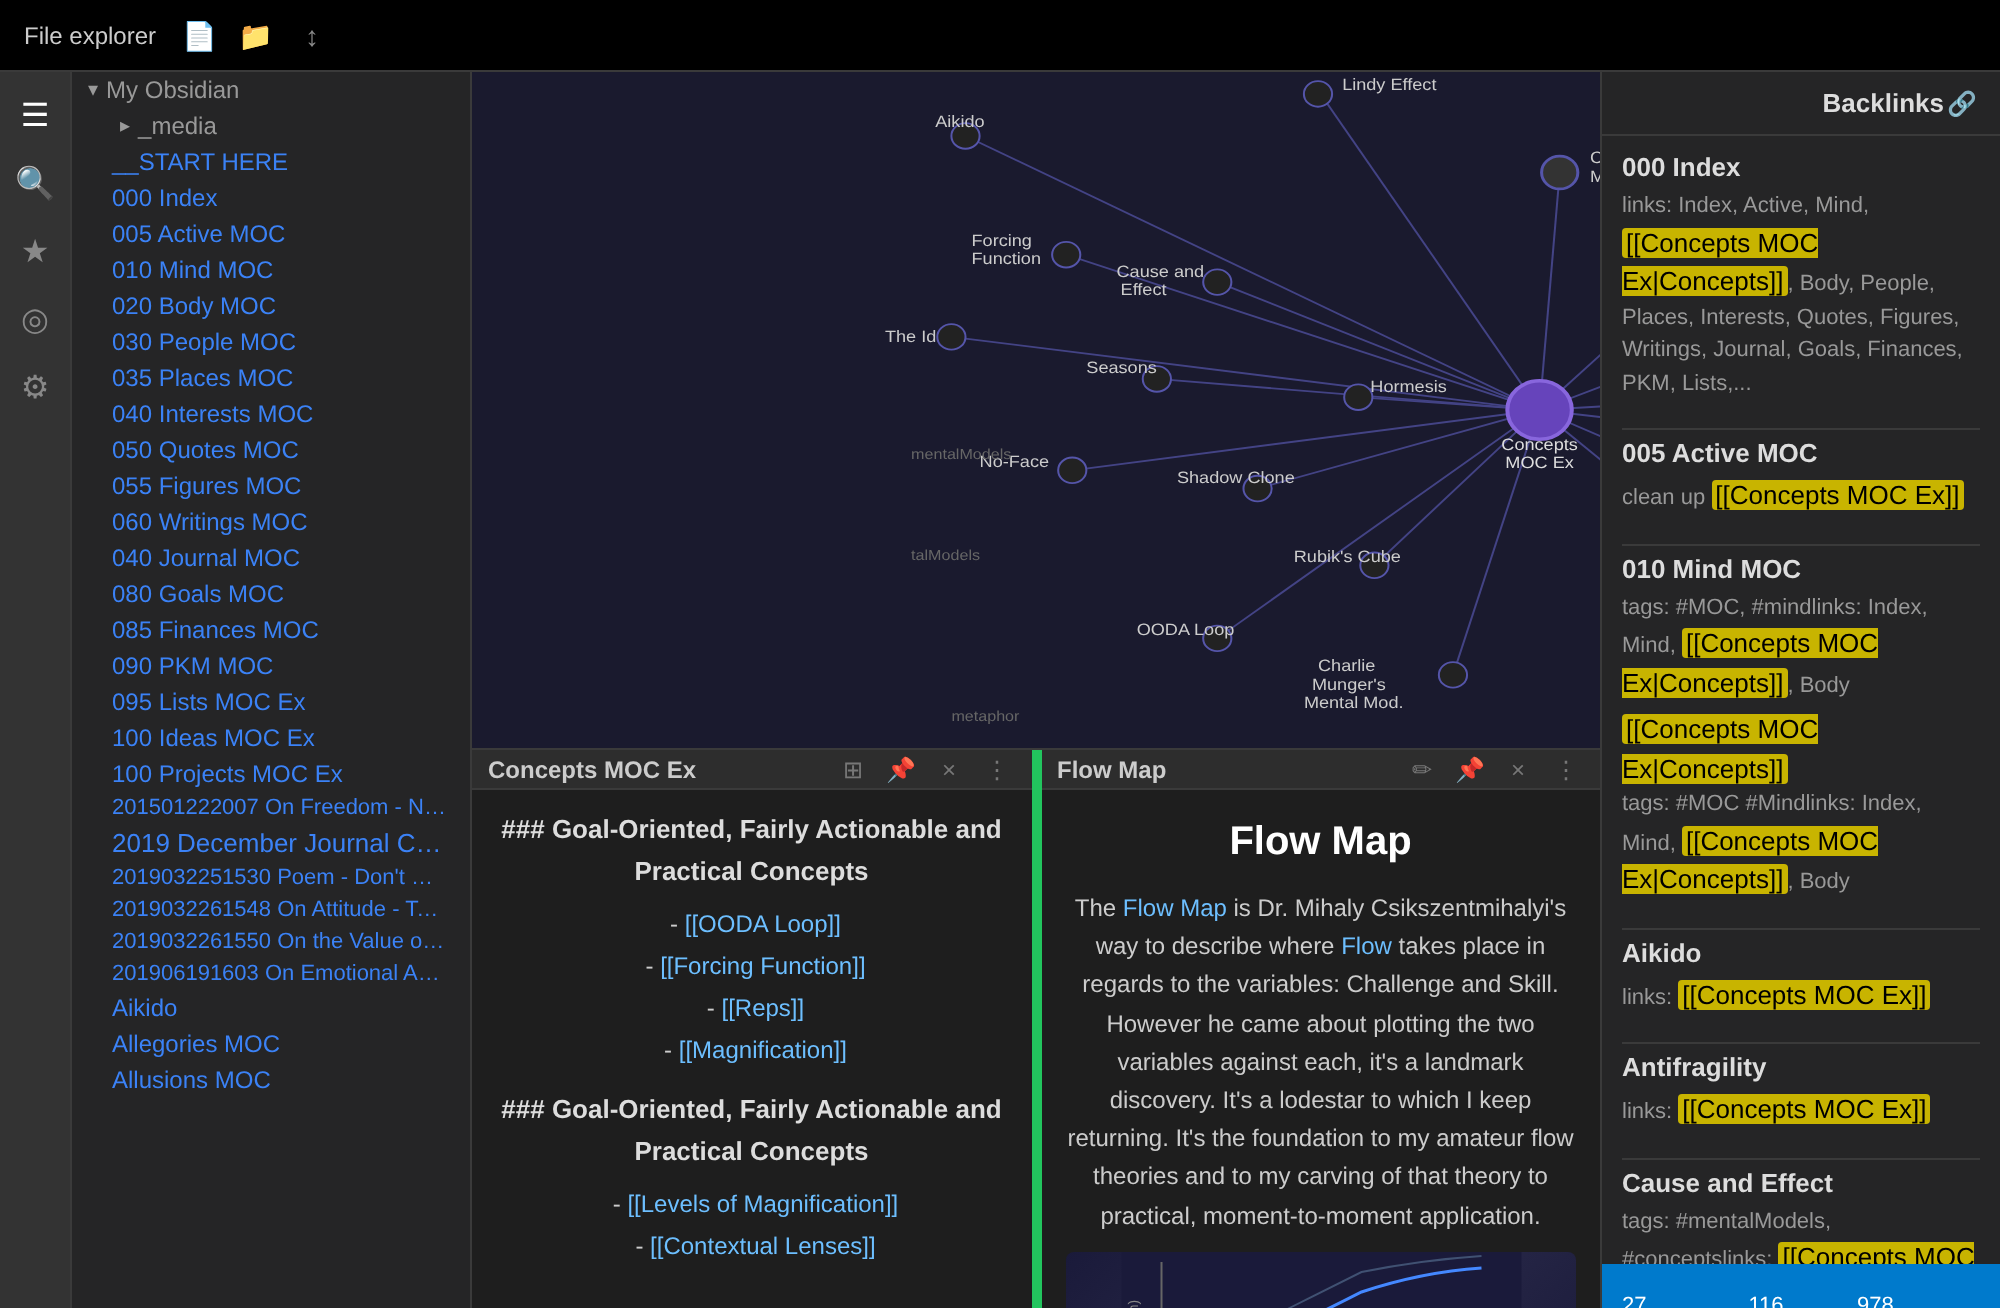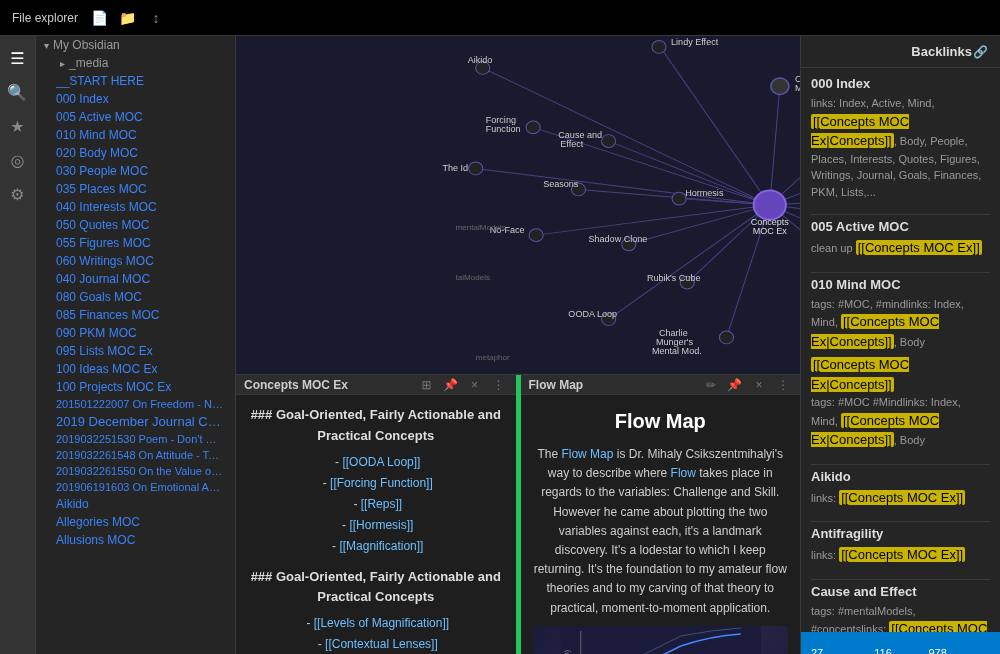--- a/index.html
+++ b/index.html
@@ -501,21 +501,20 @@
             <span class="panel-icon">×</span>
             <span class="panel-icon">⋮</span>
           </div>
         </div>
         <div class="panel-body">
           <h3>### Goal-Oriented, Fairly Actionable and Practical Concepts</h3>
           <ul>
             <li>- <a class="panel-link">[[OODA Loop]]</a></li>
             <li>- <a class="panel-link">[[Forcing Function]]</a></li>
             <li>- <a class="panel-link">[[Reps]]</a></li>
-            <li>- <a class="panel-link">[[Hormesis]]</a></li>
             <li>- <a class="panel-link">[[Magnification]]</a></li>
           </ul>
           <h3 style="margin-top:10px">### Goal-Oriented, Fairly Actionable and Practical Concepts</h3>
           <ul>
             <li>- <a class="panel-link">[[Levels of Magnification]]</a></li>
             <li>- <a class="panel-link">[[Contextual Lenses]]</a></li>
           </ul>
         </div>
       </div>
 

